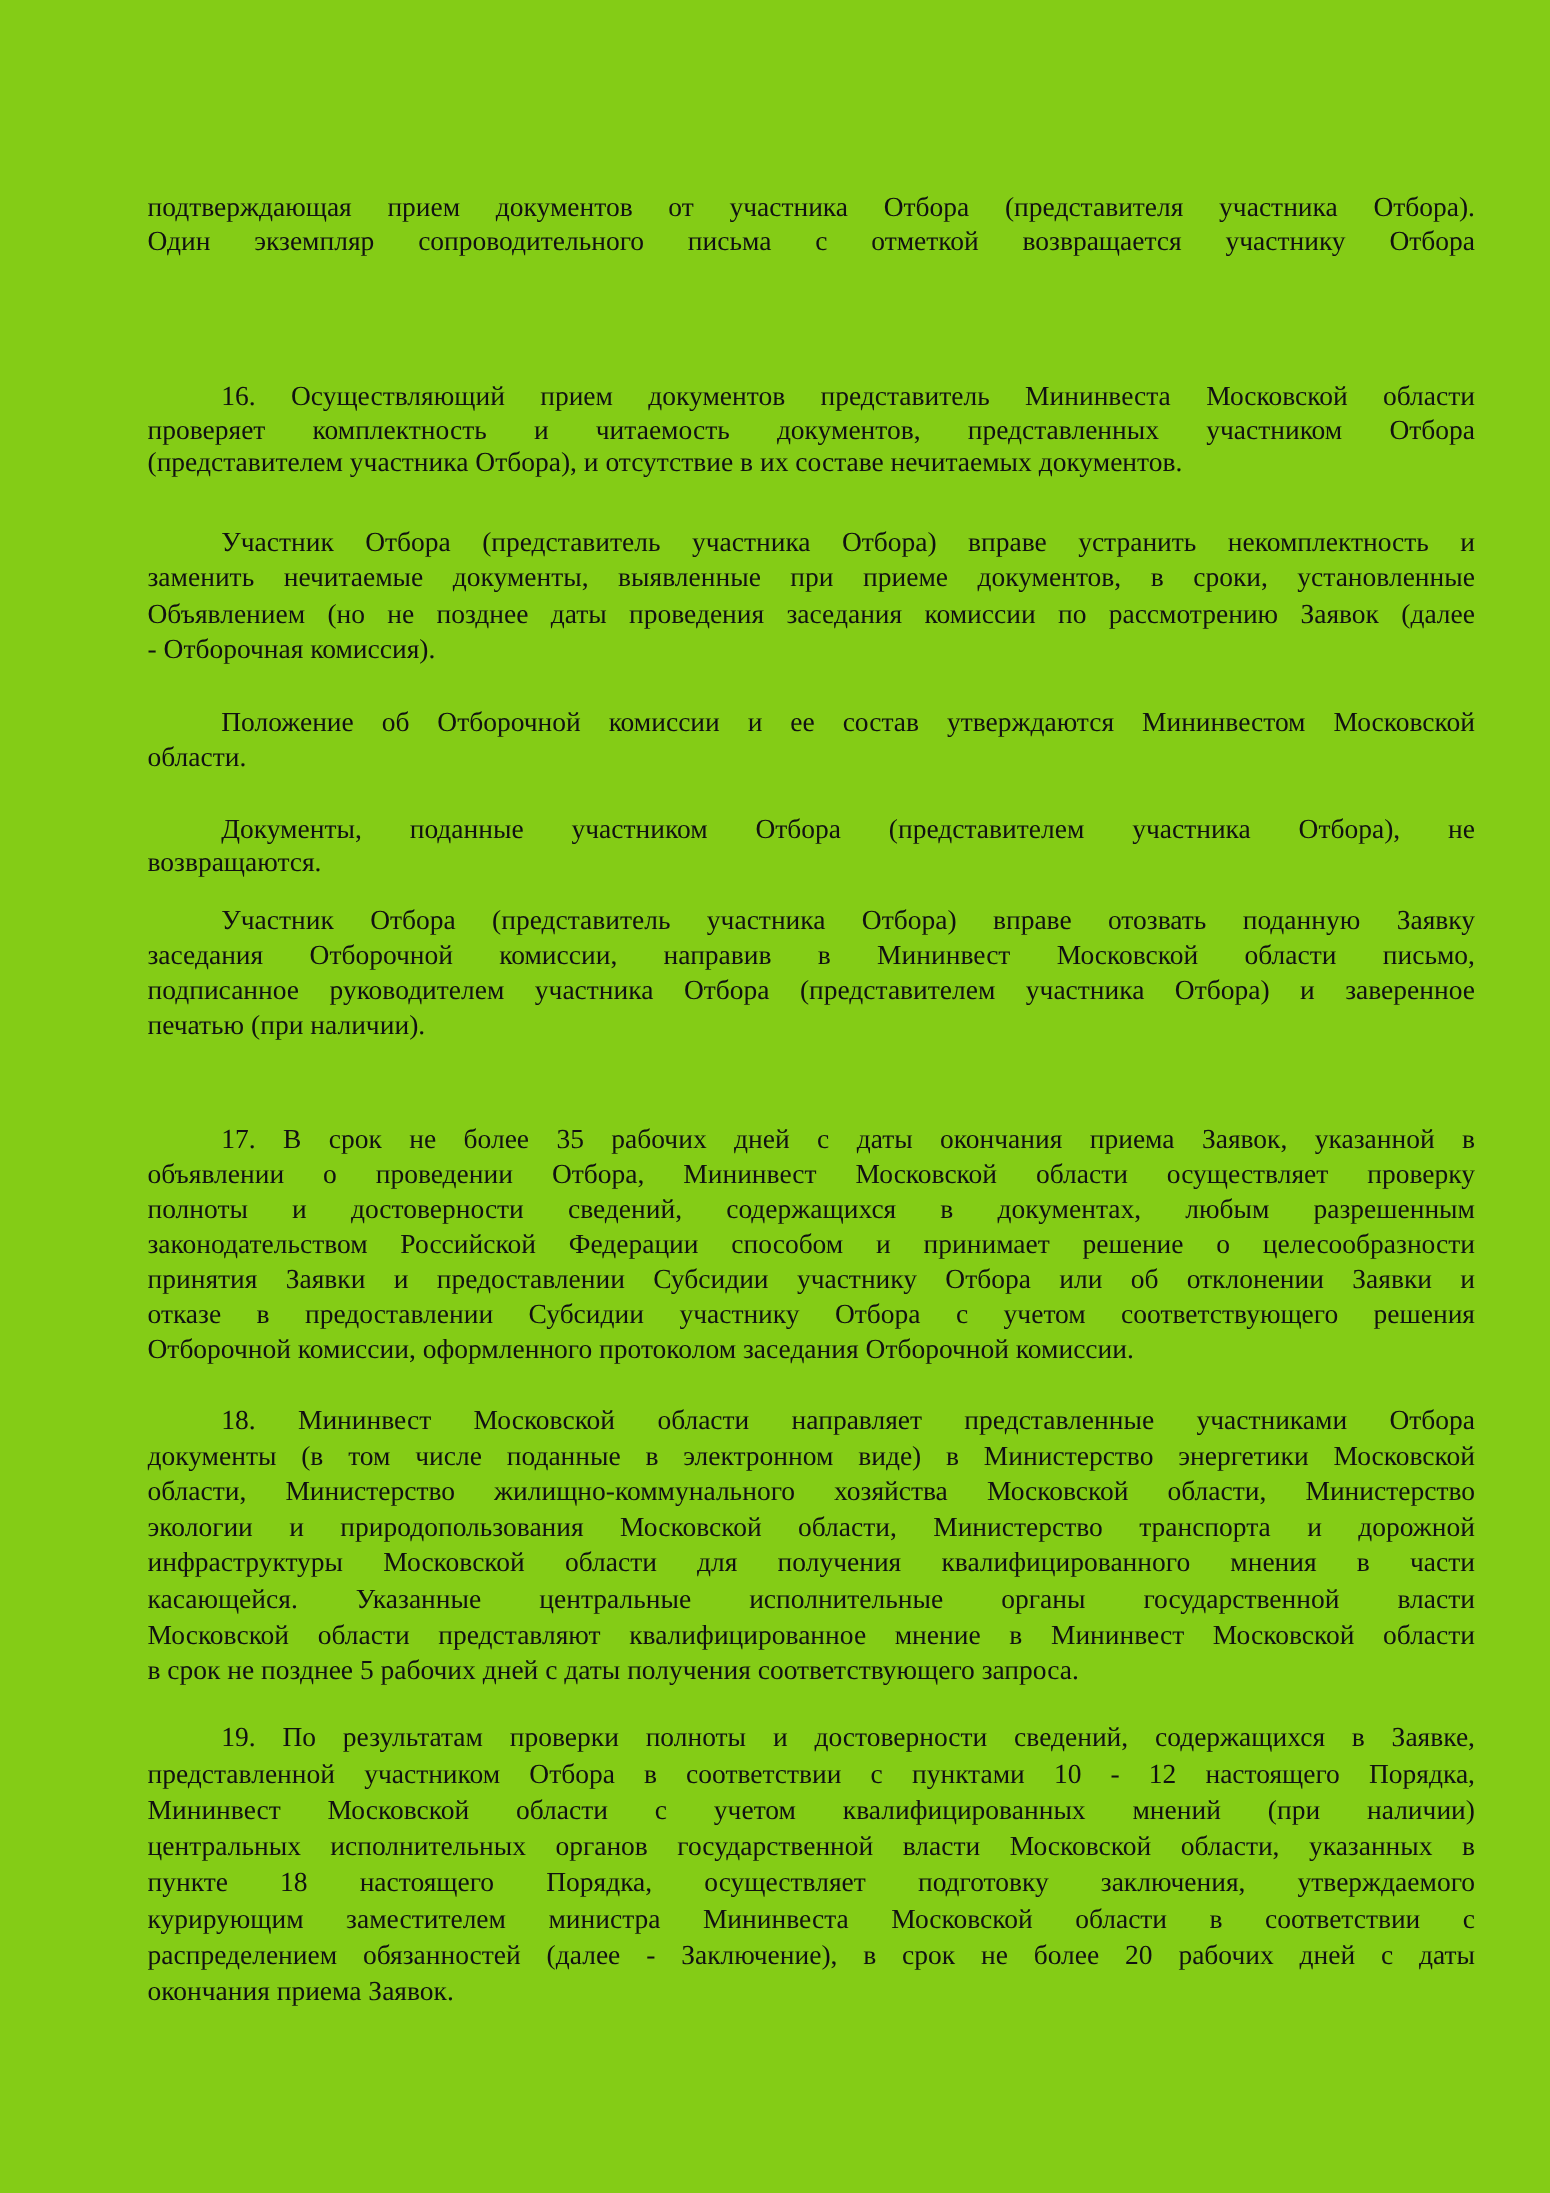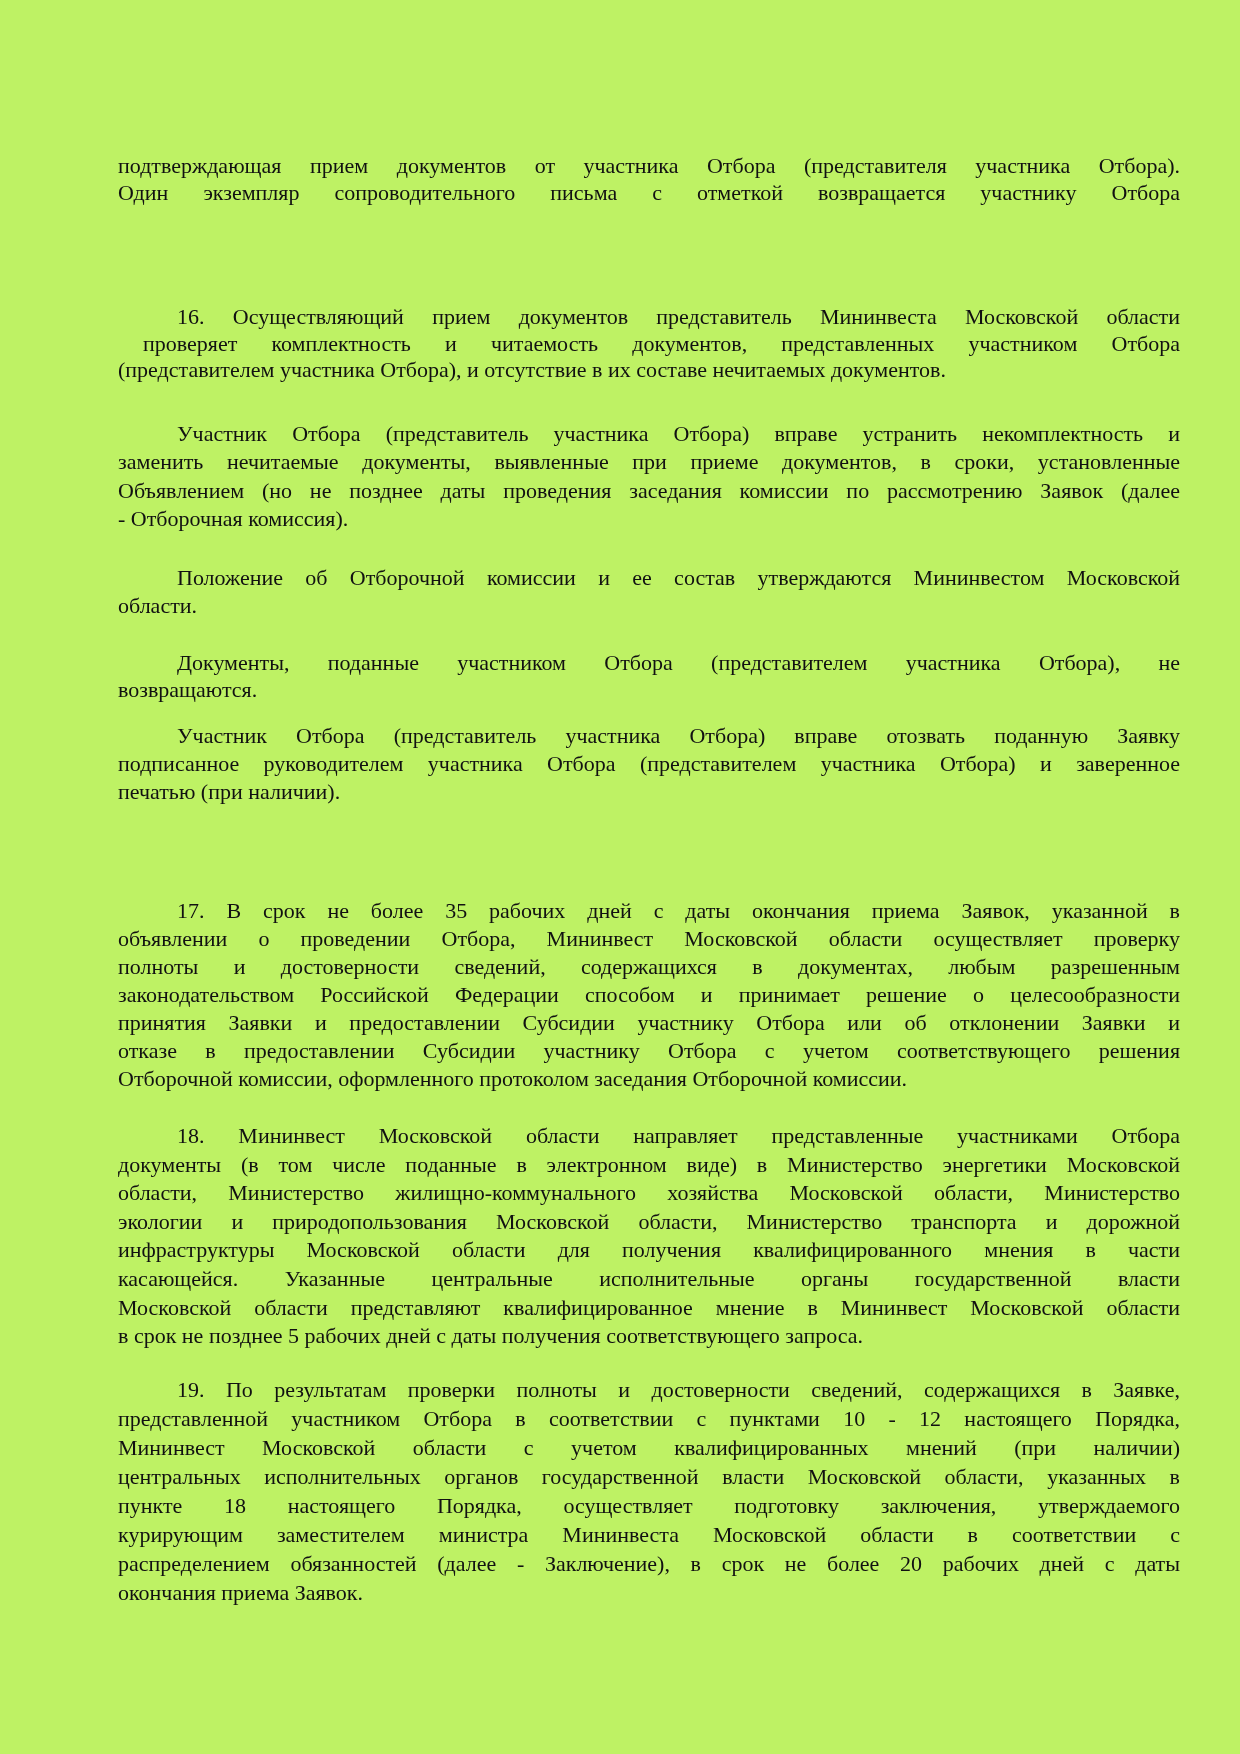--- a/index.html
+++ b/index.html
@@ -1,35 +1,35 @@
 <!DOCTYPE html>
 <html><head>
 <meta charset="utf-8">
 <style>
   html, body { margin: 0; padding: 0; background: #ffffff; }
   body { width: 1240px; height: 1754px; position: relative; overflow: hidden; }
-  .page { position: absolute; left: 0; top: 0; width: 1240px; height: 1754px; background: #bef264; }
+  .page { position: absolute; left: 0; top: 0; width: 1240px; height: 1754px; background: #84cc16; }
   .para { position: absolute; left: 118px; width: 1062px; font-family: "Liberation Serif", "DejaVu Serif", serif; font-size: 22px; color: #111111; }
   .line { display: block; white-space: nowrap; text-align: justify; text-align-last: justify; overflow: hidden; }
   .line.last { text-align-last: left; }
   .line.indent { padding-left: 59px; margin-top: 46px; }
 </style>
 </head>
 <body>
 
 <div class="page">
 
   <div class="para" style="top:153px; line-height:26.5px;">
     <span class="line" style="white-space: normal; height: 26.5px;">подтверждающая прием документов от участника Отбора (представителя участника Отбора).</span>
     <span class="line" style="white-space: normal; height: 26.5px;">Один экземпляр сопроводительного письма с отметкой возвращается участнику Отбора</span>
   </div>
 
   <div class="para" style="top:258px; line-height:26.5px;">
     <span class="line indent" style="white-space: normal; height: 26.5px;">16. Осуществляющий прием документов представитель Мининвеста Московской области</span>
-    <span class="line" style="white-space: normal; height: 26.5px; margin-left: 25px;">проверяет комплектность и читаемость документов, представленных участником Отбора</span>
+    <span class="line" style="white-space: normal; height: 26.5px;">проверяет комплектность и читаемость документов, представленных участником Отбора</span>
     <span class="line last" style="white-space: normal; height: 26.5px;">(представителем участника Отбора), и отсутствие в их составе нечитаемых документов.</span>
   </div>
 
   <div class="para" style="top:374px; line-height:28.3px;">
     <span class="line indent" style="white-space: normal; height: 28.3px;">Участник Отбора (представитель участника Отбора) вправе устранить некомплектность и</span>
     <span class="line" style="white-space: normal; height: 28.3px;">заменить нечитаемые документы, выявленные при приеме документов, в сроки, установленные</span>
     <span class="line" style="white-space: normal; height: 28.3px;">Объявлением (но не позднее даты проведения заседания комиссии по рассмотрению Заявок (далее</span>
     <span class="line last" style="white-space: normal; height: 28.3px;">- Отборочная комиссия).</span>
   </div>
 
@@ -38,20 +38,21 @@
     <span class="line last" style="white-space: normal; height: 28px;">области.</span>
   </div>
 
   <div class="para" style="top:603px; line-height:27px;">
     <span class="line indent" style="white-space: normal; height: 27px;">Документы, поданные участником Отбора (представителем участника Отбора), не</span>
     <span class="line last" style="white-space: normal; height: 27px;">возвращаются.</span>
   </div>
 
   <div class="para" style="top:676px; line-height:28px;">
     <span class="line indent" style="white-space: normal; height: 28px;">Участник Отбора (представитель участника Отбора) вправе отозвать поданную Заявку</span>
+    <span class="line" style="white-space: normal; height: 28px;">заседания Отборочной комиссии, направив в Мининвест Московской области письмо,</span>
     <span class="line" style="white-space: normal; height: 28px;">подписанное руководителем участника Отбора (представителем участника Отбора) и заверенное</span>
     <span class="line last" style="white-space: normal; height: 28px;">печатью (при наличии).</span>
   </div>
 
   <div class="para" style="top:851px; line-height:28px;">
     <span class="line indent" style="white-space: normal; height: 28px;">17. В срок не более 35 рабочих дней с даты окончания приема Заявок, указанной в</span>
     <span class="line" style="white-space: normal; height: 28px;">объявлении о проведении Отбора, Мининвест Московской области осуществляет проверку</span>
     <span class="line" style="white-space: normal; height: 28px;">полноты и достоверности сведений, содержащихся в документах, любым разрешенным</span>
     <span class="line" style="white-space: normal; height: 28px;">законодательством Российской Федерации способом и принимает решение о целесообразности</span>
     <span class="line" style="white-space: normal; height: 28px;">принятия Заявки и предоставлении Субсидии участнику Отбора или об отклонении Заявки и</span>

